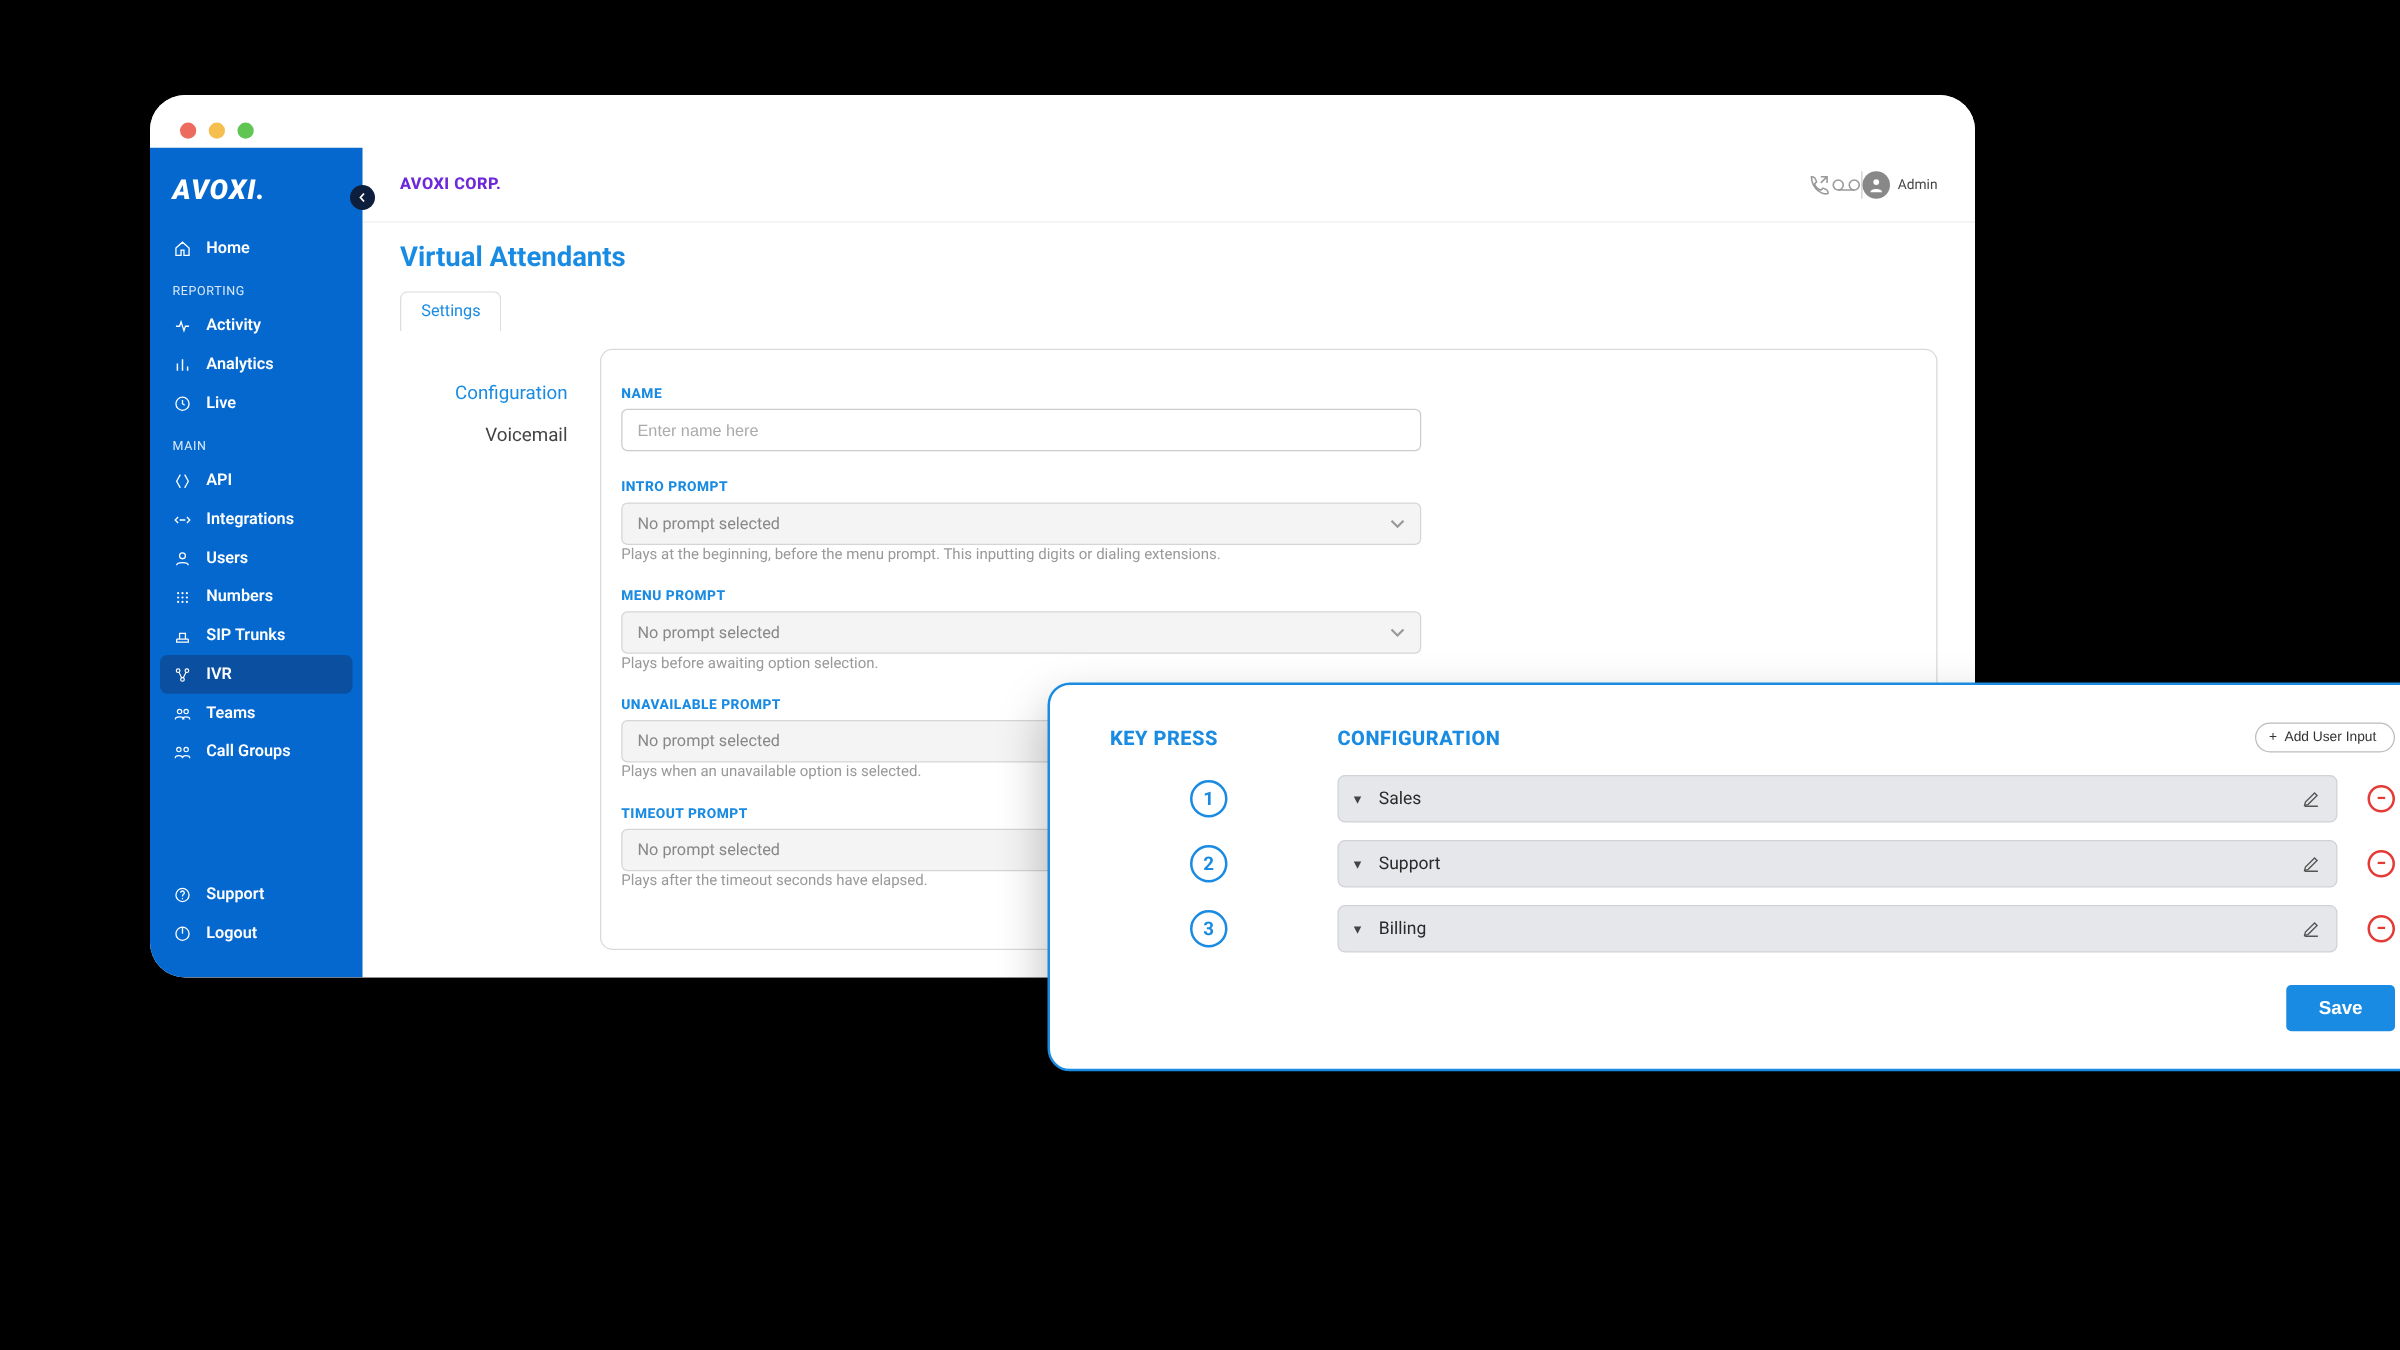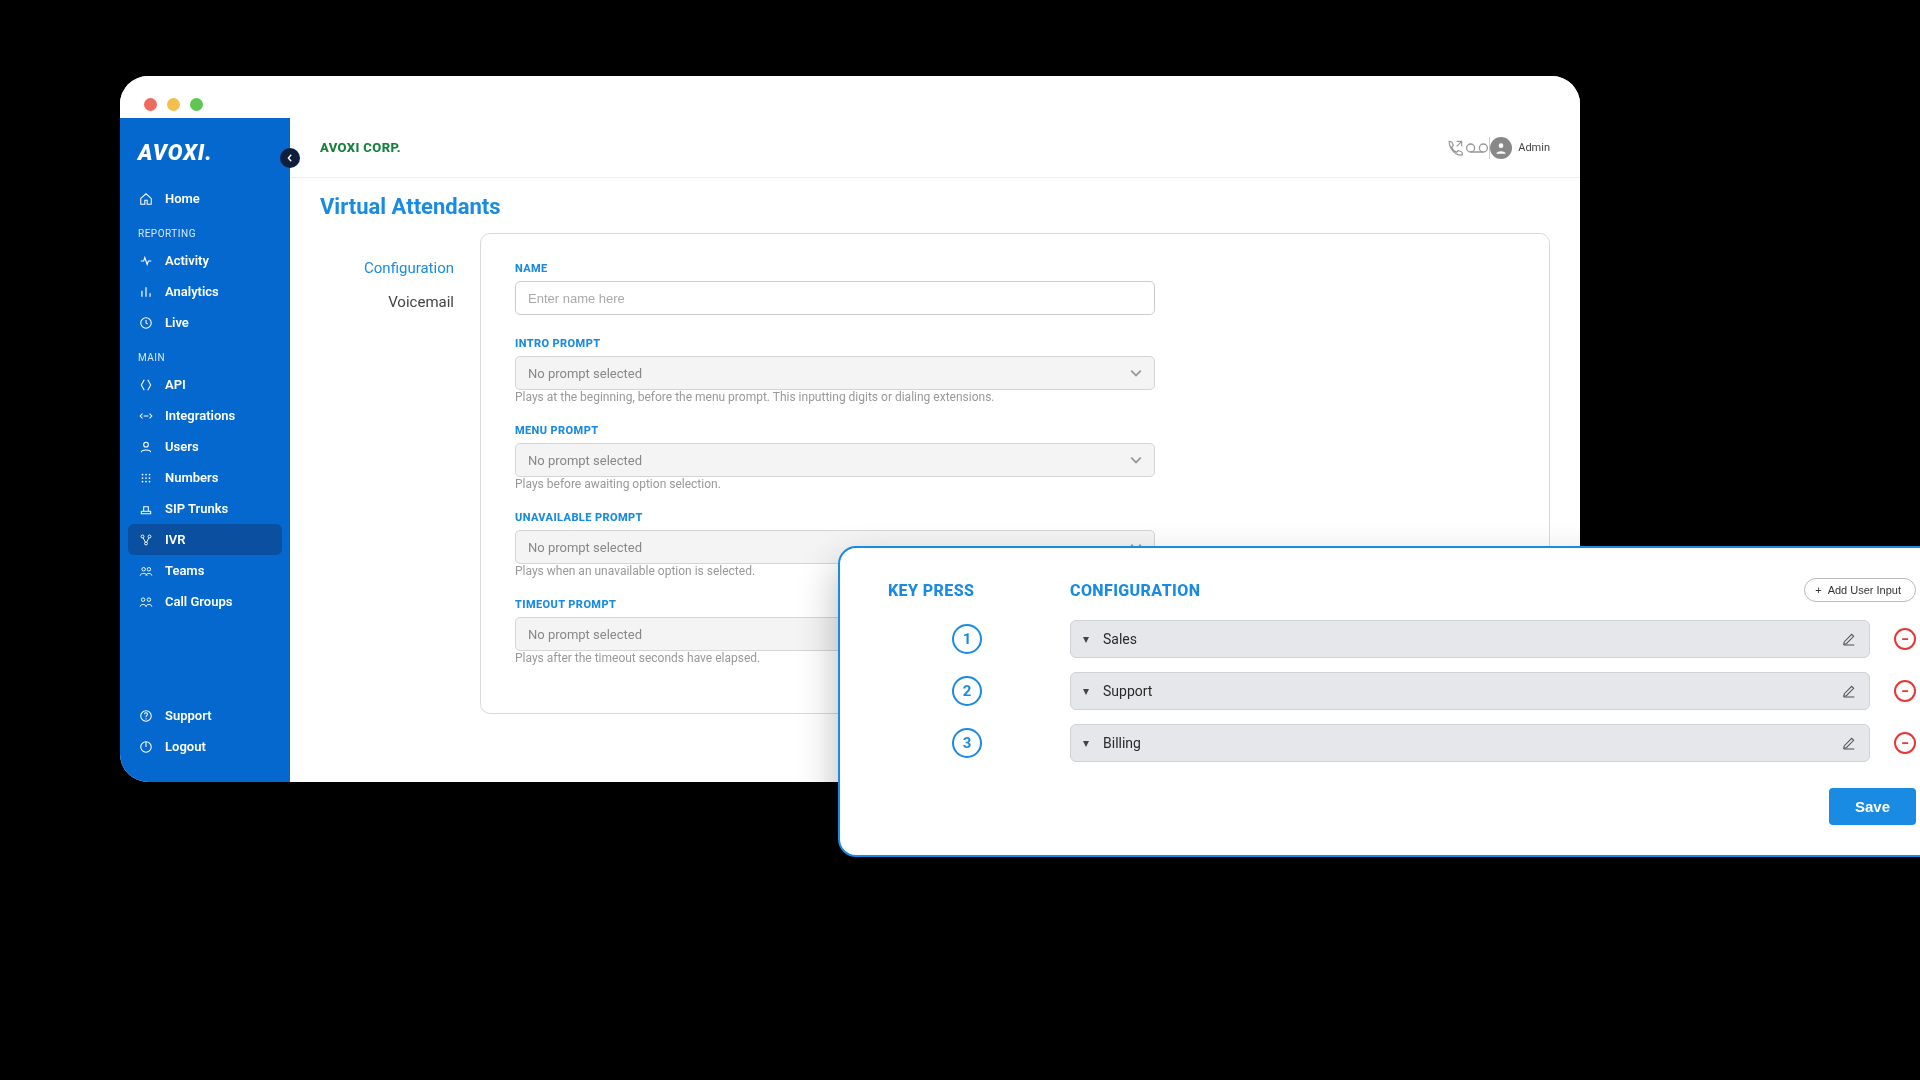--- a/index.html
+++ b/index.html
@@ -105,21 +105,21 @@
     flex-direction: column;
     overflow: hidden;
   }
   .topbar {
     height: 60px;
     display: flex;
     align-items: center;
     padding: 0 30px;
     border-bottom: 1px solid #eee;
   }
-  .org-name { font-weight: 800; font-size: 13px; letter-spacing: 0.4px; color: #15803d; }
+  .org-name { font-weight: 800; font-size: 13px; letter-spacing: 0.4px; color: #6d28d9; }
   .topbar-spacer { flex: 1; }
   .topbar-icons { display: flex; align-items: center; color: #666; }
   .topbar-divider { width: 1px; height: 22px; background: #ccc; }
   .user-chip { display: flex; align-items: center; gap: 6px; font-size: 11px; color: #444; }
   .avatar-icon { width: 22px; height: 22px; border-radius: 50%; background: #888; display:flex; align-items:center; justify-content:center; color:#fff; }
 
   .page {
     padding: 16px 30px;
     flex: 1;
     overflow: auto;
@@ -130,21 +130,21 @@
 
   .content-row { display: flex; margin-top: 14px; gap: 10px; }
   .subnav { width: 150px; padding-top: 18px; text-align: right; }
   .subnav-item { padding: 8px 16px; font-size: 15px; cursor: pointer; color: #444; }
   .subnav-item.active { color: #1a8be2; }
 
   .config-card {
     flex: 1;
     border: 1px solid #d9d9d9;
     border-radius: 10px;
-    padding: 28px 34px;
+    padding: 28px 16px;
   }
   .field-label {
     font-size: 11px;
     font-weight: 800;
     color: #1a8be2;
     letter-spacing: 0.4px;
     margin-bottom: 6px;
     text-transform: uppercase;
   }
   .text-input {
@@ -445,20 +445,23 @@
                   <path d="M4 22 C4 16 20 16 20 22 Z" fill="#fff"></path>
                 </svg>
             </span>
             <span>Admin</span>
           </div>
         </div>
       </div>
 
       <div class="page">
         <div class="page-title">Virtual Attendants</div>
+        <div class="tabs">
+          <div class="tab">Settings</div>
+        </div>
 
         <div class="content-row">
           <div class="subnav">
             <div class="subnav-item active">Configuration</div>
             <div class="subnav-item">Voicemail</div>
           </div>
 
           <div class="config-card">
 
             <div class="field-label">NAME</div>

